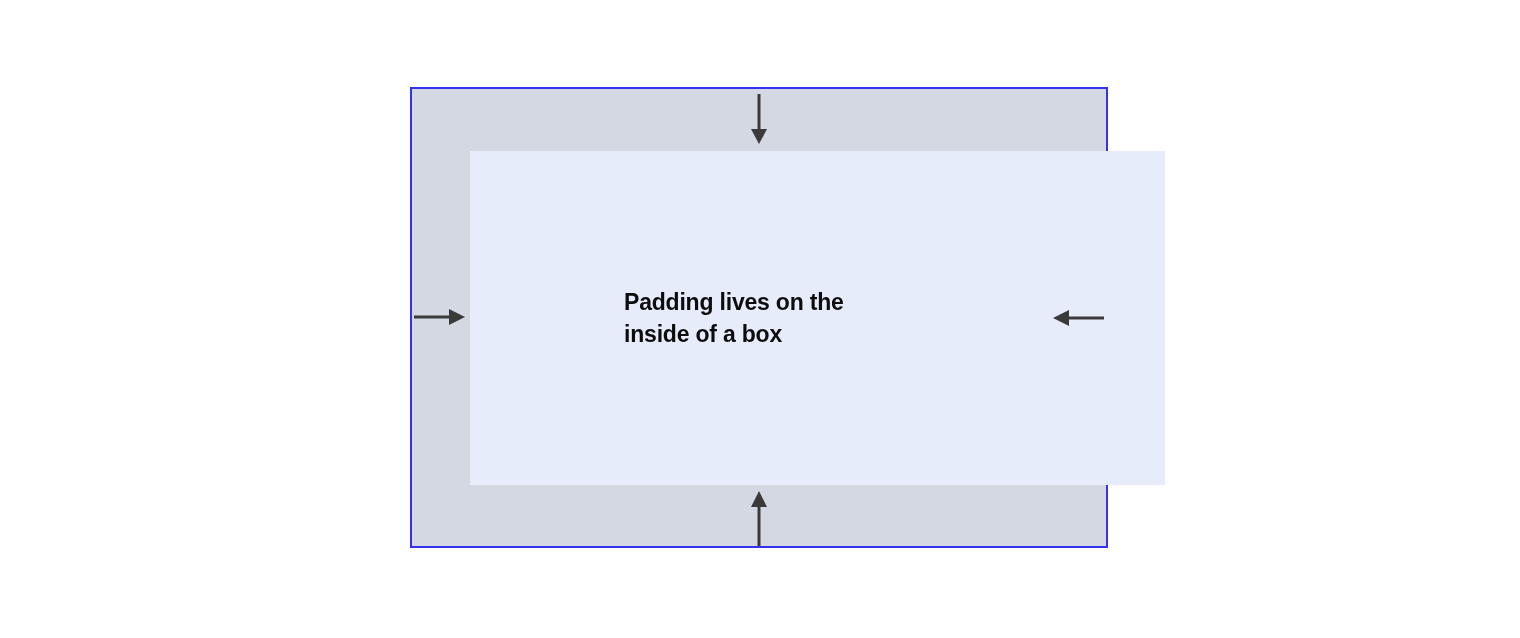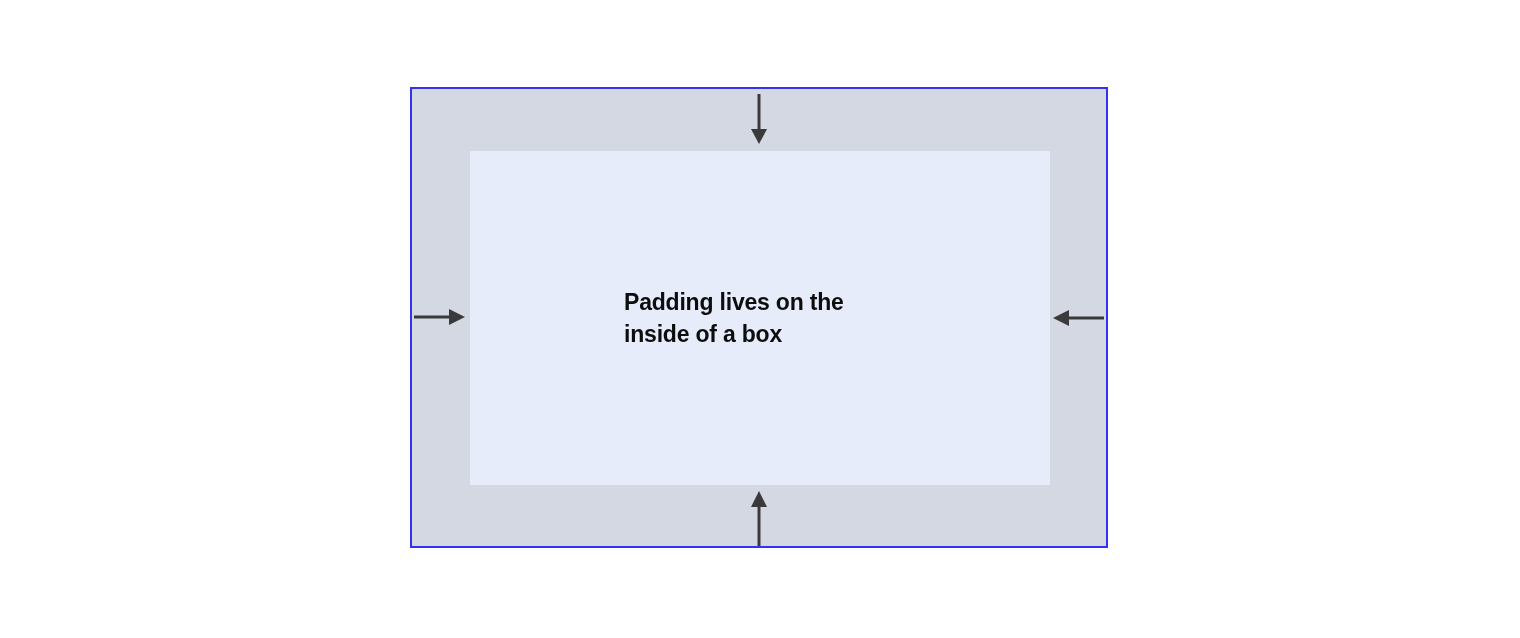--- a/index.html
+++ b/index.html
@@ -30,21 +30,21 @@
     box-sizing: border-box;
     background: #d3d8e3;
     border: 2px solid #3333ee;
   }
 
   
   #content-box {
     position: absolute;
     left: 470px;
     top: 151px;
-    width: 580px;
+    width: 695px;
     height: 334px;
     background: #e6ecfa;
     display: flex;
     align-items: center;
     justify-content: flex-start;
   }
 
   #content-label {
     margin: 0;
     padding: 0 0 0 154px;

